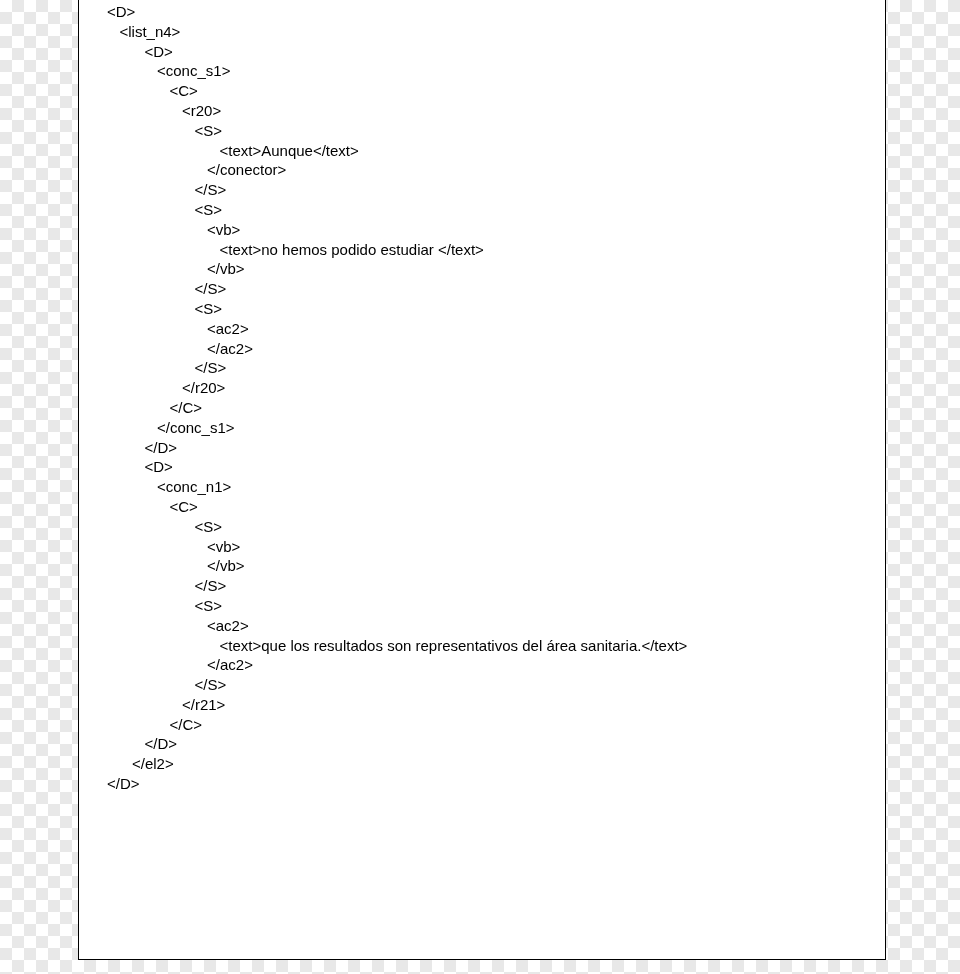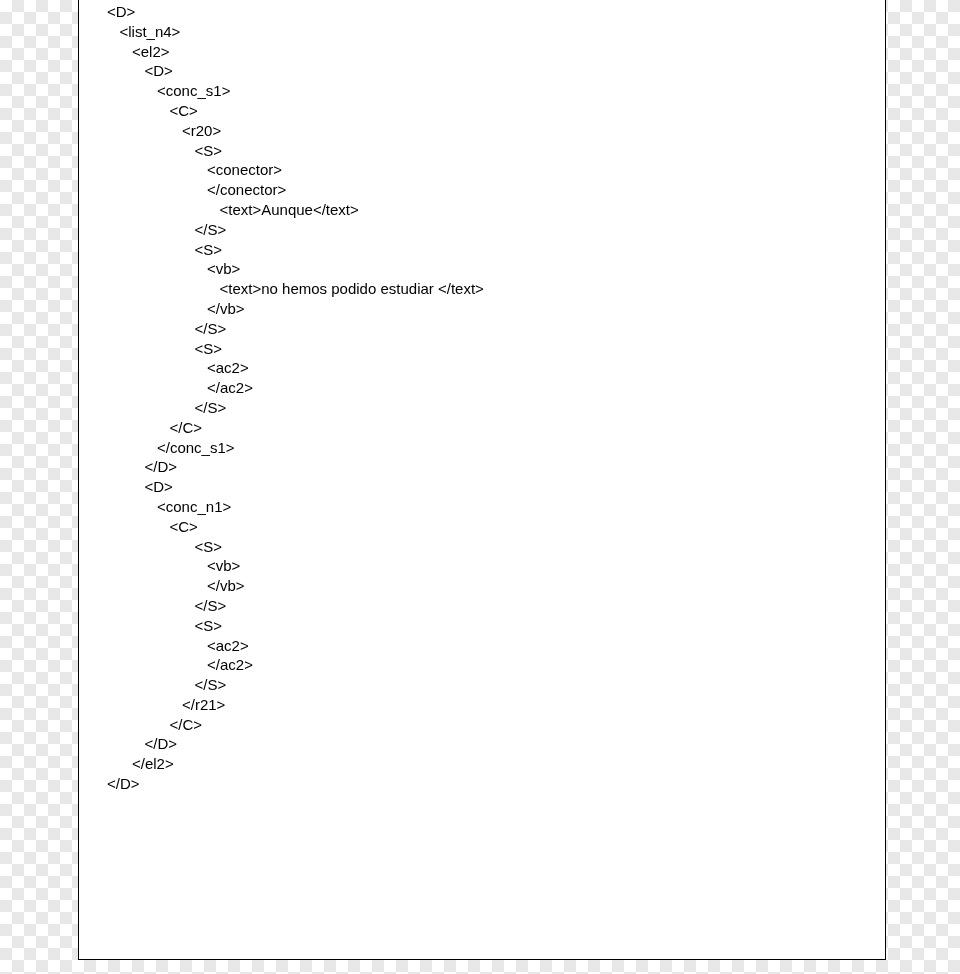--- a/index.html
+++ b/index.html
@@ -40,51 +40,51 @@
     font-size: 15px;
   }
 </style>
 </head>
 <body>
 
 <div class="panel">
   <div id="code-container">
       <div class="line">&lt;D&gt;</div>
       <div class="line">   &lt;list_n4&gt;</div>
-      <div class="line">      &lt;el2&gt;</div>
       <div class="line">         &lt;D&gt;</div>
       <div class="line">            &lt;conc_s1&gt;</div>
       <div class="line">               &lt;C&gt;</div>
       <div class="line">                  &lt;r20&gt;</div>
       <div class="line">                     &lt;S&gt;</div>
-      <div class="line">                        &lt;conector&gt;</div>
+      <div class="line">                           &lt;text&gt;Aunque&lt;/text&gt;</div>
       <div class="line">                        &lt;/conector&gt;</div>
-      <div class="line">                           &lt;text&gt;Aunque&lt;/text&gt;</div>
       <div class="line">                     &lt;/S&gt;</div>
       <div class="line">                     &lt;S&gt;</div>
       <div class="line">                        &lt;vb&gt;</div>
       <div class="line">                           &lt;text&gt;no hemos podido estudiar &lt;/text&gt;</div>
       <div class="line">                        &lt;/vb&gt;</div>
       <div class="line">                     &lt;/S&gt;</div>
       <div class="line">                     &lt;S&gt;</div>
       <div class="line">                        &lt;ac2&gt;</div>
       <div class="line">                        &lt;/ac2&gt;</div>
       <div class="line">                     &lt;/S&gt;</div>
+      <div class="line">                  &lt;/r20&gt;</div>
       <div class="line">               &lt;/C&gt;</div>
       <div class="line">            &lt;/conc_s1&gt;</div>
       <div class="line">         &lt;/D&gt;</div>
       <div class="line">         &lt;D&gt;</div>
       <div class="line">            &lt;conc_n1&gt;</div>
       <div class="line">               &lt;C&gt;</div>
       <div class="line">                     &lt;S&gt;</div>
       <div class="line">                        &lt;vb&gt;</div>
       <div class="line">                        &lt;/vb&gt;</div>
       <div class="line">                     &lt;/S&gt;</div>
       <div class="line">                     &lt;S&gt;</div>
       <div class="line">                        &lt;ac2&gt;</div>
+      <div class="line">                           &lt;text&gt;que los resultados son representativos del área sanitaria.&lt;/text&gt;</div>
       <div class="line">                        &lt;/ac2&gt;</div>
       <div class="line">                     &lt;/S&gt;</div>
       <div class="line">                  &lt;/r21&gt;</div>
       <div class="line">               &lt;/C&gt;</div>
       <div class="line">         &lt;/D&gt;</div>
       <div class="line">      &lt;/el2&gt;</div>
       <div class="line">&lt;/D&gt;</div>
     </div>
 </div>
 

